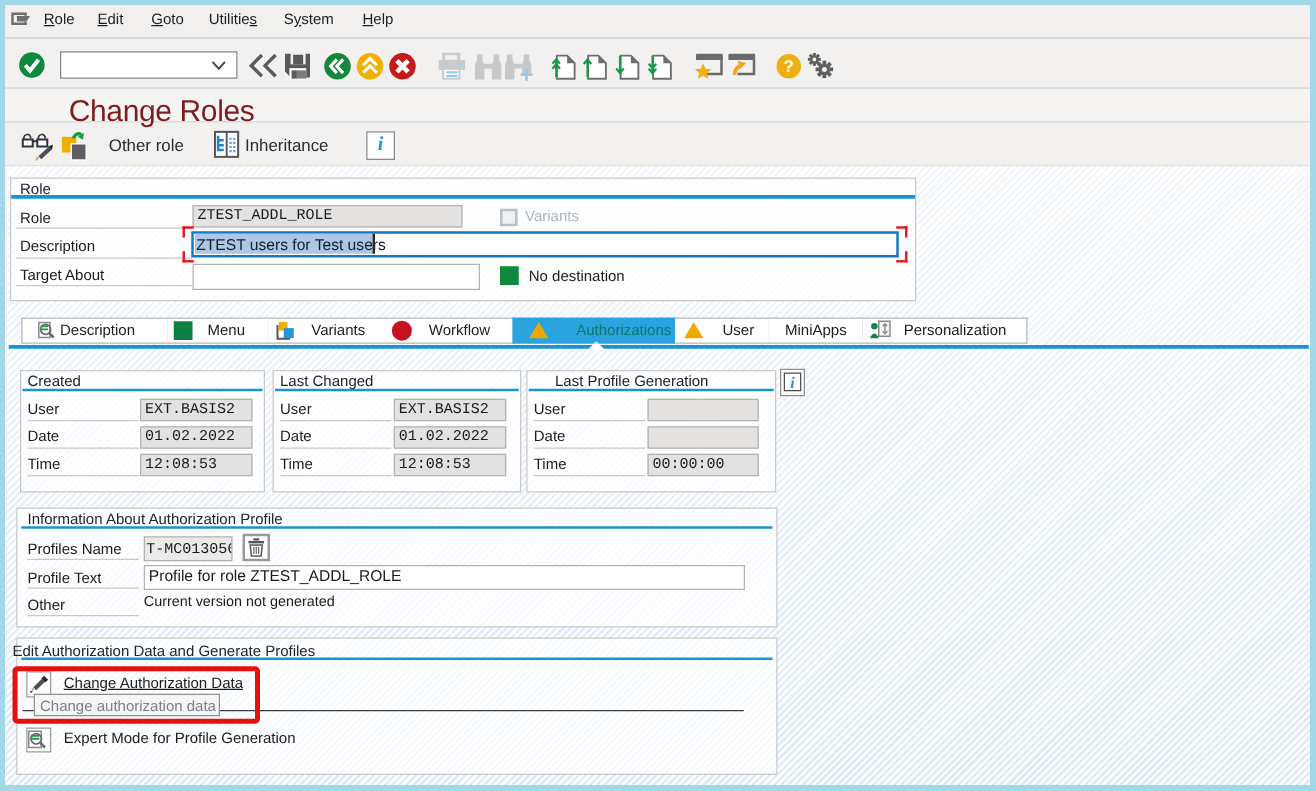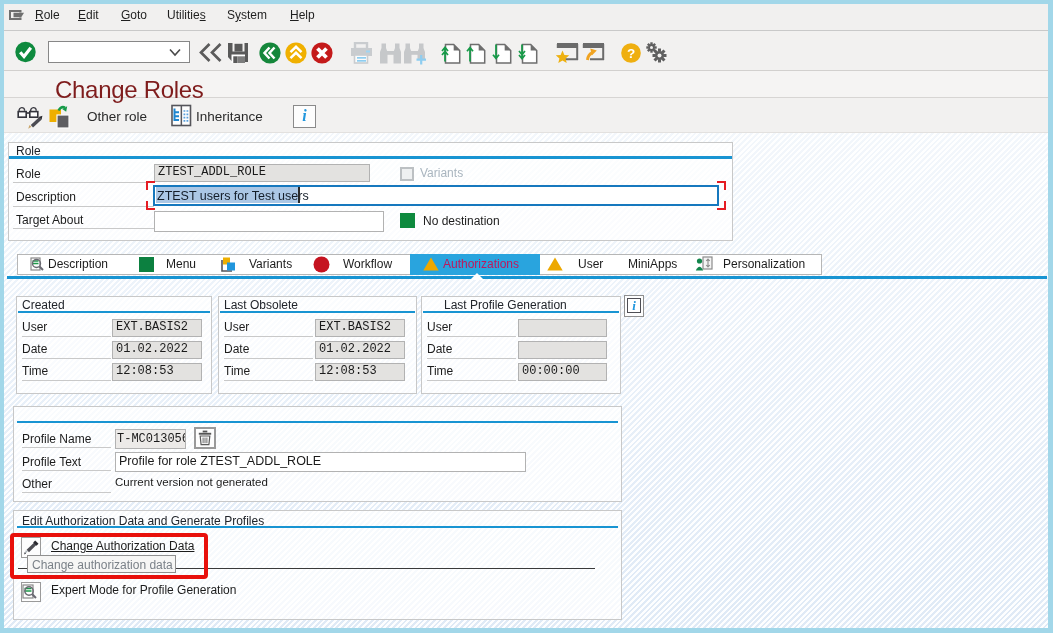--- a/index.html
+++ b/index.html
@@ -242,21 +242,21 @@
     <rect x="7" y="6.5" width="8" height="8" fill="#2196dd"></rect>
   </svg>
   <div class="tablbl" style="left:249px;top:257px">Variants</div>
   <svg class="abs" style="left:313px;top:256px" width="17" height="17" viewBox="0 0 17 17">
     <circle cx="8.5" cy="8.5" r="8" fill="#c51320"></circle>
   </svg>
   <div class="tablbl" style="left:343px;top:257px">Workflow</div>
   <svg class="abs" style="left:423px;top:257px" width="16" height="14" viewBox="0 0 16 14">
     <path d="M8 0.5 L15.7 13.5 H0.3 z" fill="#eda800"></path>
   </svg>
-  <div class="tablbl" style="left:443px;top:257px;color:#be185d">Authorizations</div>
+  <div class="tablbl" style="left:461px;top:257px;color:#0f766e">Authorizations</div>
   <svg class="abs" style="left:547px;top:257px" width="16" height="14" viewBox="0 0 16 14">
     <path d="M8 0.5 L15.7 13.5 H0.3 z" fill="#eda800"></path>
   </svg>
   <div class="tablbl" style="left:578px;top:257px">User</div>
   <div class="tablbl" style="left:628px;top:257px">MiniApps</div>
   <svg class="abs" style="left:695px;top:256px" width="18" height="16" viewBox="0 0 18 16">
     <rect x="8" y="1" width="9" height="12" fill="#f4f4f4" stroke="#8a8a8a" stroke-width="1.2"></rect>
     <path d="M13 3.5 v7 M11.2 5 l1.8-2 l1.8 2 M11.2 9 l1.8 2 l1.8-2" stroke="#8a8a8a" stroke-width="1.1" fill="none"></path>
     <circle cx="4.5" cy="5" r="2.6" fill="#13864c"></circle>
     <path d="M0.8 14.5 q3.7-7.5 7.4 0 z" fill="#13864c"></path>
@@ -272,21 +272,21 @@
   <div class="lb" style="left:22px;top:320px">User</div>
   <div class="lb" style="left:22px;top:342px">Date</div>
   <div class="lb" style="left:22px;top:364px">Time</div>
   <div class="lbu" style="left:22px;top:336px;width:89px"></div>
   <div class="lbu" style="left:22px;top:358px;width:89px"></div>
   <div class="lbu" style="left:22px;top:380px;width:89px"></div>
   <div class="fld" style="left:112px;top:319px;width:90px;height:18px">EXT.BASIS2</div>
   <div class="fld" style="left:112px;top:341px;width:90px;height:18px">01.02.2022</div>
   <div class="fld" style="left:112px;top:363px;width:90px;height:18px">12:08:53</div>
   <div class="gb" style="left:218px;top:296px;width:199px;height:98px"></div>
-  <div class="gbt" style="left:224px;top:298px">Last Obsolete</div>
+  <div class="gbt" style="left:224px;top:298px">Last Changed</div>
   <div class="bl" style="left:220px;top:311px;width:195px"></div>
   <div class="lb" style="left:224px;top:320px">User</div>
   <div class="lb" style="left:224px;top:342px">Date</div>
   <div class="lb" style="left:224px;top:364px">Time</div>
   <div class="lbu" style="left:224px;top:336px;width:89px"></div>
   <div class="lbu" style="left:224px;top:358px;width:89px"></div>
   <div class="lbu" style="left:224px;top:380px;width:89px"></div>
   <div class="fld" style="left:315px;top:319px;width:90px;height:18px">EXT.BASIS2</div>
   <div class="fld" style="left:315px;top:341px;width:90px;height:18px">01.02.2022</div>
   <div class="fld" style="left:315px;top:363px;width:90px;height:18px">12:08:53</div>
@@ -299,39 +299,40 @@
   <div class="lbu" style="left:427px;top:336px;width:89px"></div>
   <div class="lbu" style="left:427px;top:358px;width:89px"></div>
   <div class="lbu" style="left:427px;top:380px;width:89px"></div>
   <div class="fld" style="left:518px;top:319px;width:89px;height:18px"></div>
   <div class="fld" style="left:518px;top:341px;width:89px;height:18px"></div>
   <div class="fld" style="left:518px;top:363px;width:89px;height:18px">00:00:00</div>
   <div class="btn" style="left:624px;top:295px;width:20px;height:22px;border-color:#8f8f8f"></div>
   <div class="abs" style="left:627px;top:298px;width:14px;height:15px;background:#fff;border:1.5px solid #4e4e54;box-sizing:border-box"></div>
   <div class="abs" style="left:627px;top:298px;width:14px;text-align:center;font-family:'Liberation Serif',serif;font-style:italic;font-weight:bold;font-size:13px;color:#2196dd">i</div>
   <div class="gb" style="left:13px;top:406px;width:609px;height:96px"></div>
+  <div class="gbt" style="left:22px;top:408px">Information About Authorization Profile</div>
   <div class="bl" style="left:17px;top:421px;width:601px"></div>
-  <div class="lb" style="left:22px;top:432px">Profile Name</div>
+  <div class="lb" style="left:22px;top:432px">Profiles Name</div>
   <div class="lbu" style="left:22px;top:447px;width:89px"></div>
   <div class="fld" style="left:115px;top:429px;width:71px;height:20px;line-height:18px;background:#eceae8;padding:0 1px">T-MC013056</div>
   <div class="btn" style="left:194px;top:427px;width:22px;height:22px;border:2px solid #9a9a9a"></div>
   <svg class="abs" style="left:198px;top:430px" width="14" height="16" viewBox="0 0 14 16">
     <rect x="4.7" y="0.6" width="4.6" height="1.8" fill="#555"></rect>
     <rect x="0.8" y="2.8" width="12.4" height="1.9" fill="#555"></rect>
     <path d="M2.2 6 h9.6 l-0.9 8.7 h-7.8 z" fill="none" stroke="#5a5a5a" stroke-width="1.2"></path>
     <path d="M5.1 7.6 v5.6 M7 7.6 v5.6 M8.9 7.6 v5.6" stroke="#5a5a5a" stroke-width="0.9"></path>
   </svg>
   <div class="lb" style="left:22px;top:455px">Profile Text</div>
   <div class="lbu" style="left:22px;top:470px;width:89px"></div>
-  <div class="fld fldw" style="left:115px;top:452px;width:411px;height:20px;font-family:'Liberation Sans',sans-serif;font-size:12.5px;line-height:17px">Profile for role ZTEST_ADDL_ROLE</div>
+  <div class="fld fldw" style="left:115px;top:452px;width:481px;height:20px;font-family:'Liberation Sans',sans-serif;font-size:12.5px;line-height:17px">Profile for role ZTEST_ADDL_ROLE</div>
   <div class="lb" style="left:22px;top:477px">Other</div>
   <div class="lbu" style="left:22px;top:492px;width:89px"></div>
   <div class="lb" style="left:115px;top:476px;font-size:11.5px">Current version not generated</div>
   <div class="gb" style="left:13px;top:510px;width:609px;height:110px"></div>
-  <div class="gbt" style="left:22px;top:514px">Edit Authorization Data and Generate Profiles</div>
+  <div class="gbt" style="left:10px;top:514px">Edit Authorization Data and Generate Profiles</div>
   <div class="bl" style="left:17px;top:526px;width:601px"></div>
   <div class="abs" style="left:18px;top:568px;width:577px;height:1px;background:#3a3a3a"></div>
   <div class="btn" style="left:21px;top:537px;width:20px;height:21px;border-color:#9a9a9a"></div>
   <svg class="abs" style="left:23px;top:539px" width="17" height="17" viewBox="0 0 17 17">
     <path d="M12.4 4.6 L4.8 12.0" stroke="#4e4e54" stroke-width="3.4"></path>
     <path d="M12.2 1.5 L15.5 4.8 L13.5 6.8 L10.2 3.5 z" fill="#2a2a30"></path>
     <path d="M4.8 12.2 l-3.2 3.4 l1.2-4.4 z" fill="#aeb6bc"></path>
     <path d="M1.6 15.6 l1.5-1.5 l-2-0.5 z" fill="#33333b"></path>
   </svg>
   <div class="lb" style="left:51px;top:539px;text-decoration:underline">Change Authorization Data</div>

